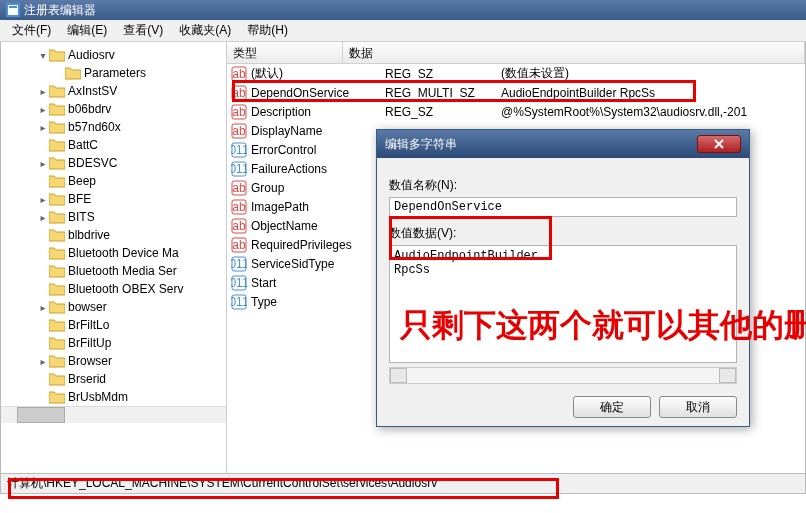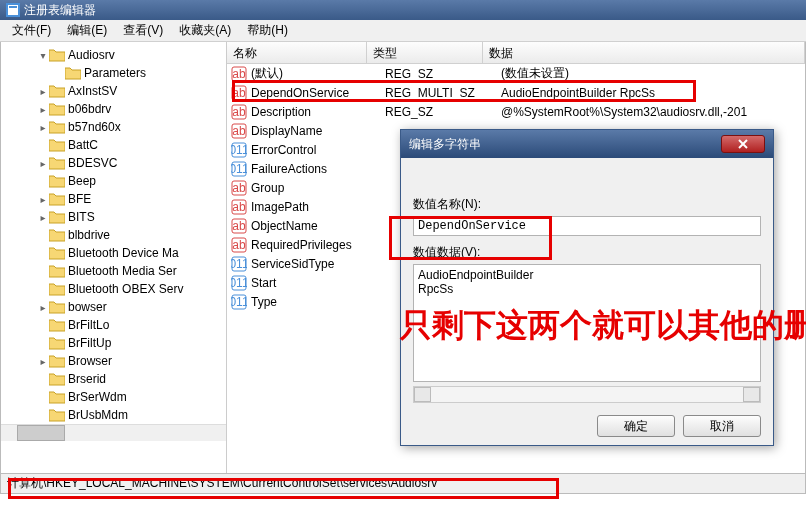--- a/index.html
+++ b/index.html
@@ -28,27 +28,27 @@
 .list-body{overflow:auto;height:calc(100% - 22px);}
 .list-row{display:flex;height:19px;align-items:center;padding-left:4px;cursor:default;}
 .val-icon{width:16px;height:16px;margin-right:4px;flex-shrink:0;}
 .cell-name{width:134px;overflow:hidden;white-space:nowrap;}
 .cell-type{width:116px;overflow:hidden;white-space:nowrap;}
 .cell-data{flex:1;overflow:hidden;white-space:nowrap;}
 
 .statusbar{height:20px;border:1px solid #bbb;border-top:0;background:#f0f0f0;display:flex;align-items:center;padding:0 6px;}
 
 
-.dialog{position:absolute;left:400px;top:129px;width:374px;background:#f0f0f0;border:1px solid #3a5a88;box-shadow:2px 2px 10px rgba(0,0,0,.35);}
+.dialog{position:absolute;left:376px;top:129px;width:374px;background:#f0f0f0;border:1px solid #3a5a88;box-shadow:2px 2px 10px rgba(0,0,0,.35);}
 .dlg-title{height:28px;background:linear-gradient(#5a7aa8,#2b4a78);color:#fff;display:flex;align-items:center;padding:0 8px;justify-content:space-between;}
 .dlg-close{width:44px;height:18px;background:linear-gradient(#d46a6a,#b02020);border:1px solid #7a1010;border-radius:3px;display:flex;align-items:center;justify-content:center;color:#fff;font-weight:bold;cursor:default;}
-.dlg-body{padding:10px 12px 8px;margin-top:28px;}
+.dlg-body{padding:19px 12px 8px;}
 .dlg-label{margin-bottom:3px;}
 .dlg-input{width:100%;height:20px;border:1px solid #b3b3b3;background:#fff;padding:2px 4px;font-family:"Courier New",monospace;margin-bottom:8px;}
-.dlg-textarea{width:100%;height:118px;border:1px solid #b3b3b3;background:#fff;padding:3px 4px;font-family:Liberation Sans, sans-serif;resize:none;overflow:auto;white-space:pre;}
+.dlg-textarea{width:100%;height:118px;border:1px solid #b3b3b3;background:#fff;padding:3px 4px;font-family:Liberation Mono, monospace;resize:none;overflow:auto;white-space:pre;}
 .dlg-scroll-placeholder{height:17px;border:1px solid #ccc;background:#f4f4f4;margin-top:1px;position:relative;}
 .dlg-scroll-placeholder::before,.dlg-scroll-placeholder::after{content:"";position:absolute;top:0;width:17px;height:100%;background:#e8e8e8;border:1px solid #bbb;box-sizing:border-box;}
 .dlg-scroll-placeholder::before{left:0}.dlg-scroll-placeholder::after{right:0}
 .dlg-buttons{display:flex;justify-content:flex-end;gap:8px;margin-top:12px;}
 .dlg-btn{width:78px;height:22px;background:linear-gradient(#fdfdfd,#e0e0e0);border:1px solid #8a8a8a;border-radius:3px;cursor:default;}
 
 
 .redbox{position:absolute;border:3px solid #e60000;pointer-events:none;}
 .redtext{position:absolute;color:#e60000;font-size:32px;font-weight:bold;white-space:nowrap;pointer-events:none;}
 
@@ -229,37 +229,28 @@
           <path d="M0 2h5l2 2h9v9H0z" fill="#f7d774" stroke="#c9a227"></path>
         </svg>
         <span class="tree-label">Brserid</span>
       </div>
       <div class="tree-row">
         <span class="tree-spacer" style="width:32px"></span>
         <span class="tree-toggle"></span>
         <svg class="folder-icon" viewBox="0 0 16 14">
           <path d="M0 2h5l2 2h9v9H0z" fill="#f7d774" stroke="#c9a227"></path>
         </svg>
-        <span class="tree-label">BrSerWdm</span>
-      </div>
-      <div class="tree-row">
-        <span class="tree-spacer" style="width:32px"></span>
-        <span class="tree-toggle"></span>
-        <svg class="folder-icon" viewBox="0 0 16 14">
-          <path d="M0 2h5l2 2h9v9H0z" fill="#f7d774" stroke="#c9a227"></path>
-        </svg>
         <span class="tree-label">BrUsbMdm</span>
       </div>
       <div class="tree-scroll">
         <div class="thumb"></div>
       </div>
     </div>
   <div class="list-pane">
     <div class="list-header">
-      <div class="col-name">名称</div>
       <div class="col-type">类型</div>
       <div class="col-data">数据</div>
     </div>
     <div class="list-body" id="list">
         <div class="list-row">
           <svg class="val-icon" viewBox="0 0 16 16">
             <rect x="1" y="1" width="14" height="14" rx="2" fill="#fff" stroke="#d94a4a"></rect>
             <text x="8" y="12" text-anchor="middle" font-size="8" fill="#d94a4a">ab</text>
           </svg>
           <span class="cell-name">(默认)</span>

